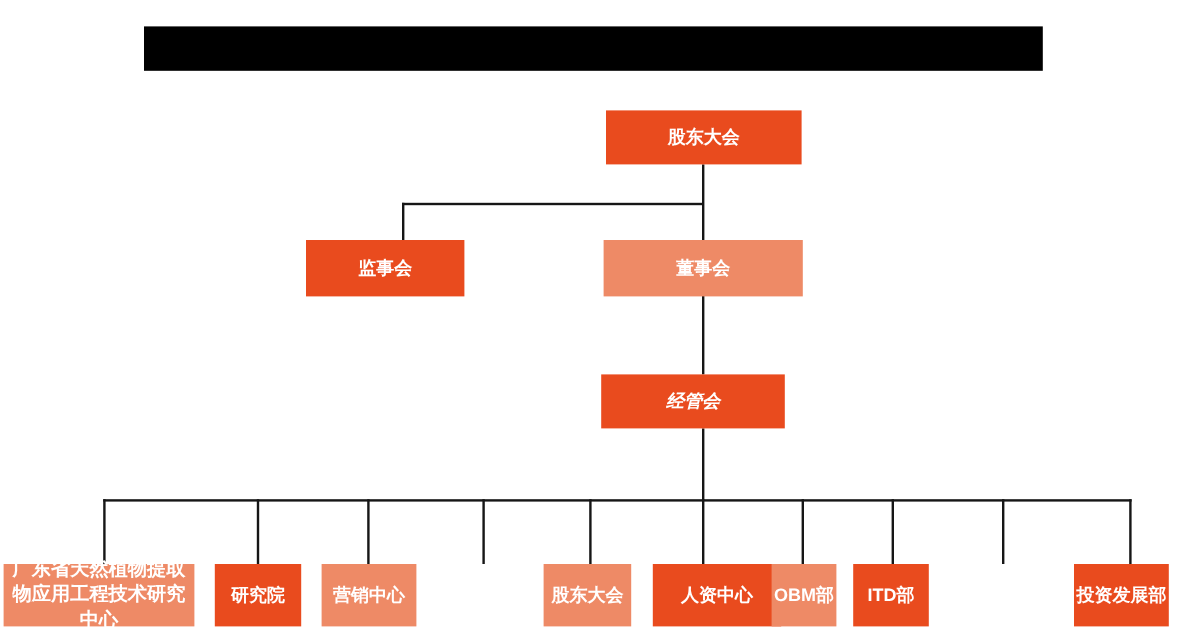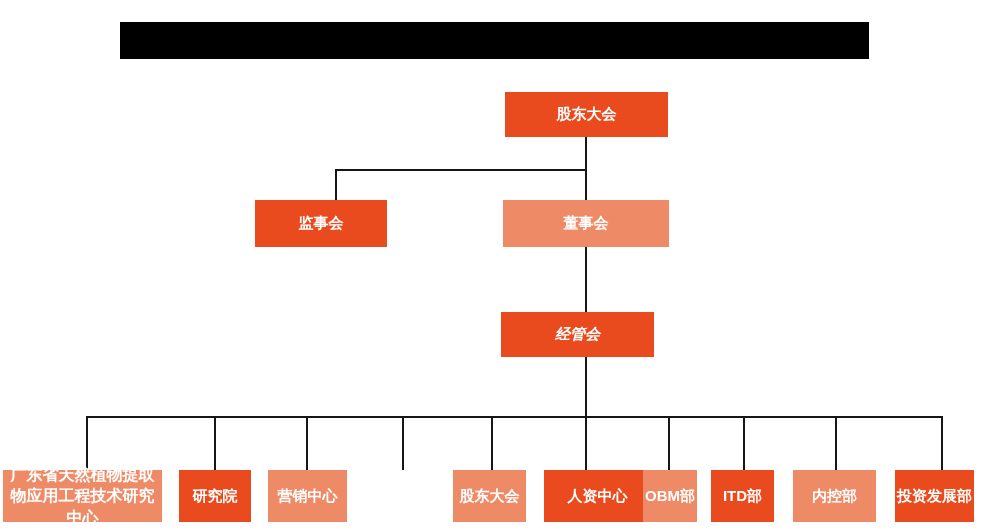--- a/index.html
+++ b/index.html
@@ -116,16 +116,15 @@
 
   <div class="node dark n-management">经管会</div>
 
   <div class="node light dept n-dept0">广东省天然植物提取物应用工程技术研究中心</div>
   <div class="node dark dept n-dept1">研究院</div>
   <div class="node light dept n-dept2">营销中心</div>
   <div class="node light dept n-dept4">股东大会</div>
   <div class="node dark dept n-dept5">人资中心</div>
   <div class="node light dept n-dept6">OBM部</div>
   <div class="node dark dept n-dept7">ITD部</div>
-  <div class="node light dept n-dept8">内控部</div>
   <div class="node dark dept n-dept9">投资发展部</div>
 
 </div>
 
 </body></html>

